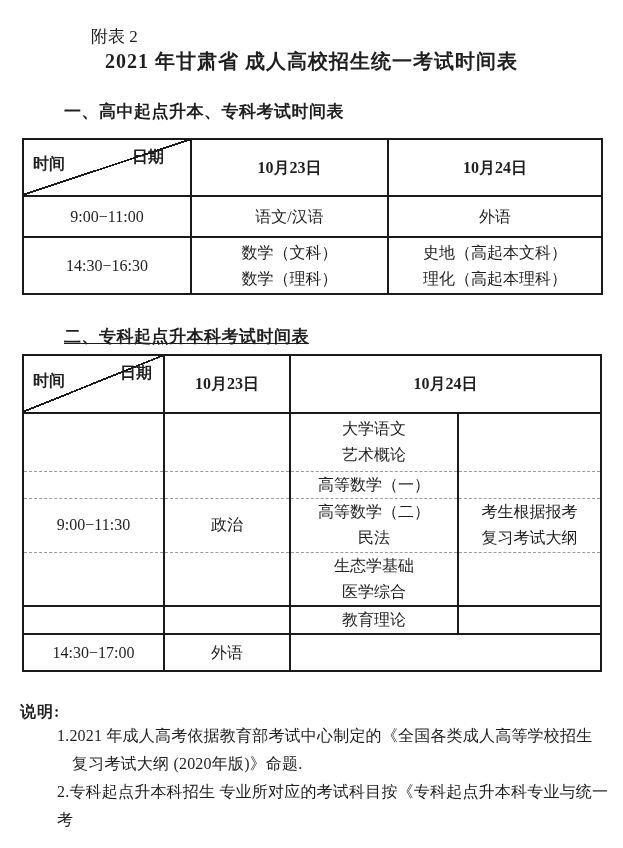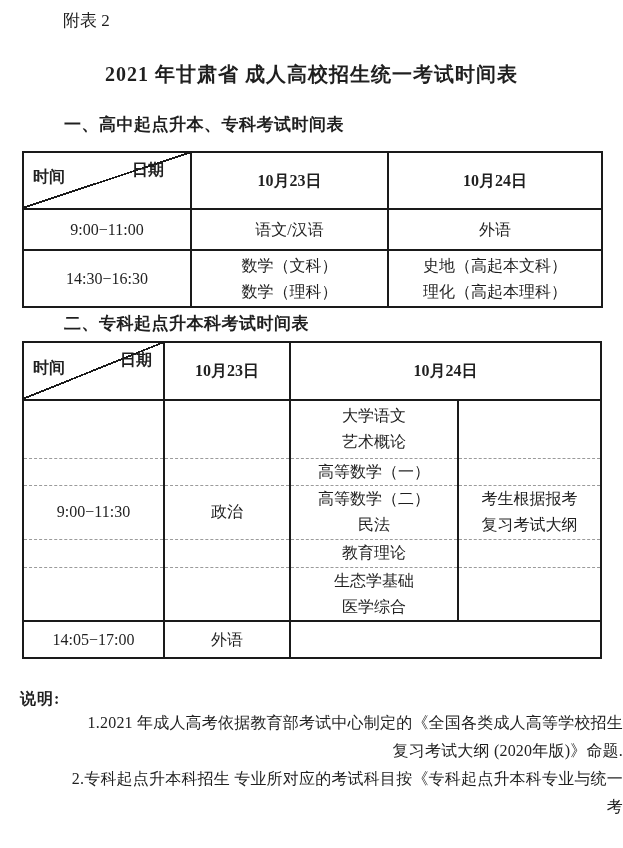--- a/index.html
+++ b/index.html
@@ -3,25 +3,25 @@
 <meta charset="utf-8">
 <style>
   html,body{margin:0;padding:0;}
   body{
     width:623px;height:848px;background:#ffffff;overflow:hidden;
     font-family:"Liberation Serif","DejaVu Serif",serif;
     color:#1f1f1f;
     -webkit-font-smoothing:antialiased;
   }
   .page{position:relative;width:623px;height:848px;background:#fff;}
-  .appendix{padding-top:9px;margin-left:63px;font-size:17px;}
-  .title{margin-top:29px;text-align:center;font-size:20px;font-weight:bold;letter-spacing:1px;}
+  .appendix{padding-top:25px;margin-left:91px;font-size:17px;}
+  .title{text-align:center;font-size:20px;font-weight:bold;letter-spacing:1px;}
   .sec-heading{margin-left:64px;font-size:17px;font-weight:bold;letter-spacing:0.5px;}
   .sec1{margin-top:25px;}
-  .sec2{margin-top:4px;}
+  .sec2{margin-top:30px;text-decoration:underline;}
 
   table.t{border-collapse:collapse;table-layout:fixed;margin-left:22px;border:2px solid #1a1a1a;}
   table.t td{
     border:2px solid #1a1a1a;text-align:center;vertical-align:middle;
     font-size:16px;padding:0;line-height:26px;overflow:hidden;
   }
   table.t1{margin-top:15px;}
   table.t2{margin-top:6px;}
   tr.hdr td{font-weight:bold;}
   .h57{height:57px}.h41{height:41px}.h58{height:58px}.h27{height:27px}
@@ -45,21 +45,21 @@
   .t2 tr.sub td{
     border-top:1px dashed #9b9b9b;
     border-bottom:1px dashed #9b9b9b;
     border-left:2px solid #1a1a1a;
     border-right:2px solid #1a1a1a;
   }
   .t2 tr.sub.last td{border-bottom:2px solid #1a1a1a;}
 
   .notes{margin-top:29px;margin-left:20px;font-size:16px;}
   .notes-heading{font-weight:bold;letter-spacing:1px;line-height:21px;}
-  .note-line{line-height:28px;letter-spacing:0.2px;text-align:right;}
+  .note-line{line-height:28px;letter-spacing:0.2px;}
   .note-line.first{margin-left:37px;}
   .note-line.cont{margin-left:52px;}
 </style>
 </head>
 <body>
 
 <div class="page">
 
   <div class="appendix">附表 2</div>
 
@@ -139,37 +139,37 @@
         <td>政治</td>
         <td>
           <div class="subject-line">高等数学（二）</div>
           <div class="subject-line">民法</div>
         </td>
         <td>
           <div class="subject-line">考生根据报考</div>
           <div class="subject-line">复习考试大纲</div>
         </td>
       </tr>
-      <tr class="sub h28">
-        <td></td>
-        <td></td>
-        <td>教育理论</td>
-        <td></td>
-      </tr>
       <tr class="sub last h54">
         <td></td>
         <td></td>
         <td>
           <div class="subject-line">生态学基础</div>
           <div class="subject-line">医学综合</div>
         </td>
         <td></td>
       </tr>
+      <tr class="sub h28">
+        <td></td>
+        <td></td>
+        <td>教育理论</td>
+        <td></td>
+      </tr>
       <tr class="h37">
-        <td>14:05−17:00</td>
+        <td>14:30−17:00</td>
         <td>外语</td>
         <td colspan="2"></td>
       </tr>
     </tbody>
   </table>
 
   <div class="notes">
     <div class="notes-heading">说明:</div>
     <div class="note-item">
       <div class="note-line first">1.2021 年成人高考依据教育部考试中心制定的《全国各类成人高等学校招生</div>

